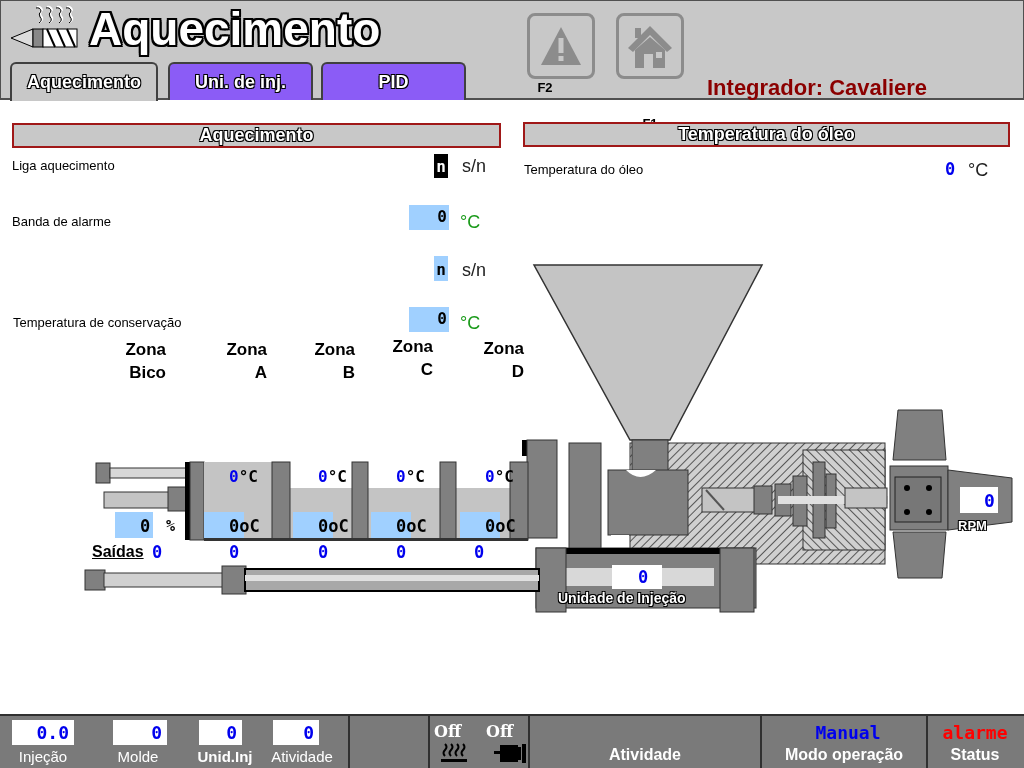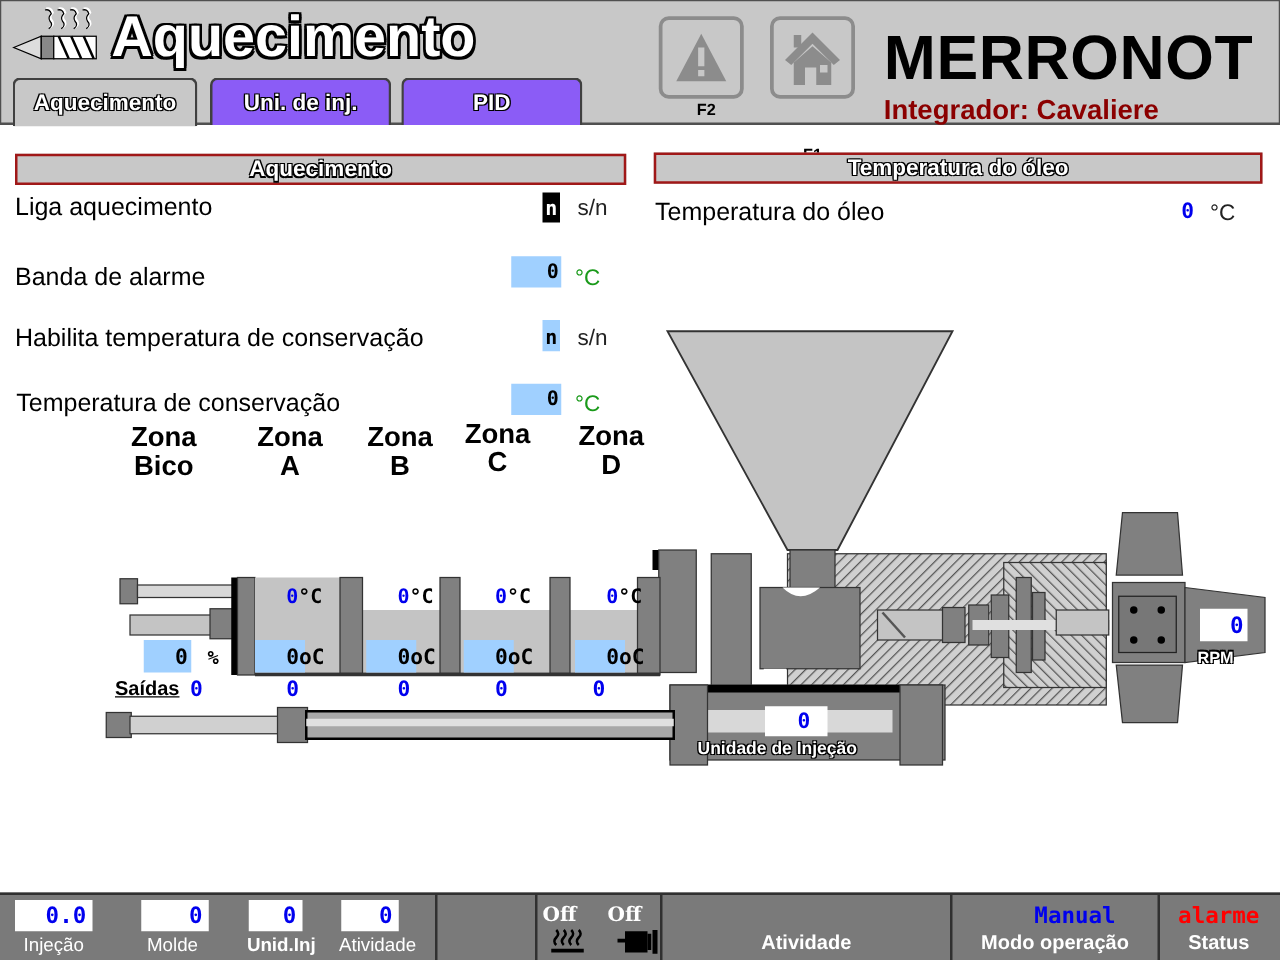--- a/index.html
+++ b/index.html
@@ -15,29 +15,29 @@
     text-shadow: -1px -1px 0 #000, 1px -1px 0 #000, -1px 1px 0 #000, 1px 1px 0 #000; }
   .tab.active { background: #c8c8c8; height: 39px; }
   .fbtn { position: absolute; top: 12px; width: 68px; height: 66px; border: 3px solid #8c8c8c; border-radius: 8px; background: #c8c8c8; display: flex; align-items: center; justify-content: center; }
   .fkey { position: absolute; top: 79px; font-size: 13px; font-weight: bold; color: #000; width: 40px; text-align: center; }
   .brand { position: absolute; left: 706px; top: 16px; font-size: 50px; font-weight: bold; color: #000000; letter-spacing: 0.5px; line-height: 58px; }
   .integrator { position: absolute; left: 706px; top: 74px; font-size: 22px; font-weight: bold; color: #8b0000; line-height: 26px; }
 
   
   .section-head { position: absolute; height: 25px; background: #c8c8c8; border: 2px solid #a01818; display: flex; align-items: center; justify-content: center; font-size: 18px; font-weight: bold; color: #ffffff;
     text-shadow: -1px -1px 0 #000, 1px -1px 0 #000, -1px 1px 0 #000, 1px 1px 0 #000; }
-  .label { position: absolute; font-size: 20px; color: #000; line-height: 22px; }
+  .label { position: absolute; font-size: 13px; color: #000; line-height: 22px; }
   .val-box { position: absolute; background: #a0d0ff; font-family: "DejaVu Sans Mono", monospace; font-weight: bold; font-size: 16px; color: #000; text-align: right; padding-right: 2px; line-height: 24px; }
   .unit { position: absolute; font-size: 18px; line-height: 22px; }
   .unit.green { color: #1a9a1a; }
   .unit.black { color: #222; }
   .blue-num { font-family: "DejaVu Sans Mono", monospace; font-weight: bold; color: #0000ee; }
 
   
-  .zone-head { position: absolute; text-align: center; font-size: 22px; font-weight: bold; line-height: 23px; color: #000; width: 70px; }
+  .zone-head { position: absolute; text-align: right; font-size: 17px; font-weight: bold; line-height: 23px; color: #000; width: 70px; }
   .zone-temp { position: absolute; font-size: 16px; line-height: 20px; }
   .zone-sp { position: absolute; height: 26px; background: #a0d0ff; }
   .zone-sp-text { position: absolute; font-family: "DejaVu Sans Mono", monospace; font-weight: bold; font-size: 17px; color: #000; line-height: 22px; }
   .degC { font-family: "DejaVu Sans Mono", monospace; font-weight: bold; font-size: 16px; color: #000; }
   .saidas-label { position: absolute; left: 92px; top: 543px; font-size: 16px; font-weight: bold; color: #000; text-decoration: underline; }
   .out-val { position: absolute; top: 542px; font-size: 17px; }
 
   
   .footer { position: absolute; left: 0; top: 714px; width: 1024px; height: 54px; background: #7a7a7a; border-top: 2px solid #303030; }
   .f-cell { position: absolute; top: 0; height: 54px; border-right: 2px solid #303030; }
@@ -81,48 +81,46 @@
     <div class="tab" style="left:167px; width:145px;">Uni. de inj.</div>
     <div class="tab" style="left:320px; width:145px;">PID</div>
 
     <div class="fbtn" style="left:526px;">
       <svg width="44" height="42" viewBox="0 0 44 42">
         <polygon points="22,2 42,40 2,40" fill="#8c8c8c"></polygon>
         <rect x="19.5" y="13" width="5" height="15" fill="#c8c8c8"></rect>
         <rect x="19.5" y="31" width="5" height="5" fill="#c8c8c8"></rect>
       </svg>
     </div>
-    <div class="fkey" style="left:544px;">F2</div>
+    <div class="fkey" style="left:524px;">F2</div>
 
     <div class="fbtn" style="left:615px;">
       <svg width="50" height="48" viewBox="0 0 50 48">
         <polygon points="25,4 47,26 42,30 25,13 8,30 3,26" fill="#8c8c8c"></polygon>
         <rect x="10" y="6" width="6" height="10" fill="#8c8c8c"></rect>
         <polygon points="10,28 25,15 40,28 40,46 10,46" fill="#8c8c8c"></polygon>
         <rect x="19" y="32" width="9" height="14" fill="#c8c8c8"></rect>
         <rect x="31" y="30" width="6" height="6" fill="#c8c8c8"></rect>
       </svg>
     </div>
     <div class="fkey" style="left:629px;margin-top:36px;">F1</div>
 
-    <div class="brand">MERRONOT</div>
     <div class="integrator">Integrador: Cavaliere</div>
   </div>
 
   <div class="section-head" style="left:12px; top:123px; width:489px;">Aquecimento</div>
 
   <div class="label" style="left:12px; top:155px;">Liga aquecimento</div>
   <div class="val-box" style="left:434px; top:154px; width:14px; background:#000; color:#fff; text-align:center; padding:0; line-height:26px; height:24px;">n</div>
   <div class="unit black" style="left:462px; top:155px;">s/n</div>
 
   <div class="label" style="left:12px; top:211px;">Banda de alarme</div>
   <div class="val-box" style="left:409px; top:205px; width:40px; height:25px;">0</div>
   <div class="unit green" style="left:460px; top:211px;">°C</div>
 
-  <div class="label" style="left:12px; top:260px;">Habilita temperatura de conservação</div>
   <div class="val-box" style="left:434px; top:256px; width:14px; height:25px; text-align:center; padding:0; line-height:28px;">n</div>
   <div class="unit black" style="left:462px; top:259px;">s/n</div>
 
   <div class="label" style="left:13px; top:312px;">Temperatura de conservação</div>
   <div class="val-box" style="left:409px; top:307px; width:40px; height:25px;">0</div>
   <div class="unit green" style="left:460px; top:312px;">°C</div>
 
   <div class="section-head" style="left:523px; top:122px; width:487px;">Temperatura do óleo</div>
   <div class="label" style="left:524px; top:159px;">Temperatura do óleo</div>
   <div class="blue-num" style="position:absolute; left:945px; top:159px; font-size:17px;">0</div>
@@ -286,21 +284,21 @@
         <rect x="2" y="9" width="6" height="3" fill="#000"></rect>
         <rect x="8" y="3" width="18" height="17" fill="#000"></rect>
         <rect x="26" y="5" width="3" height="13" fill="#000"></rect>
         <rect x="30" y="2" width="4" height="19" fill="#000"></rect>
       </svg>
     </div>
     <div class="f-cell" style="left:530px; width:232px;">
       <div class="f-big" style="left:0; top:30px; width:230px;">Atividade</div>
     </div>
     <div class="f-cell" style="left:762px; width:166px;">
-      <div class="f-mono" style="left:16px; top:6px; width:164px; color:#0000ee;">Manual</div>
+      <div class="f-mono" style="left:4px; top:6px; width:164px; color:#0000ee;">Manual</div>
       <div class="f-big" style="left:0; top:30px; width:164px;">Modo operação</div>
     </div>
     <div class="f-cell" style="left:928px; width:96px; border-right:none;">
       <div class="f-mono" style="left:0; top:6px; width:94px; color:#ff0000;">alarme</div>
       <div class="f-big" style="left:0; top:30px; width:94px;">Status</div>
     </div>
   </div>
 </div>
 
 </body></html>

